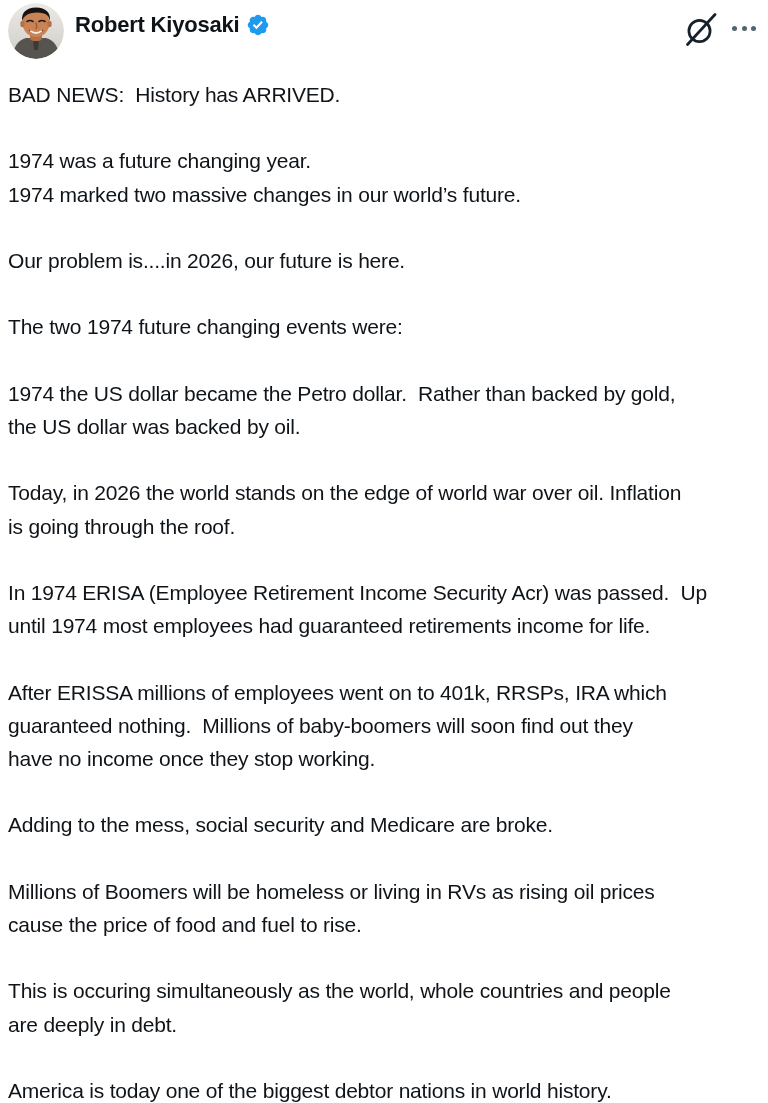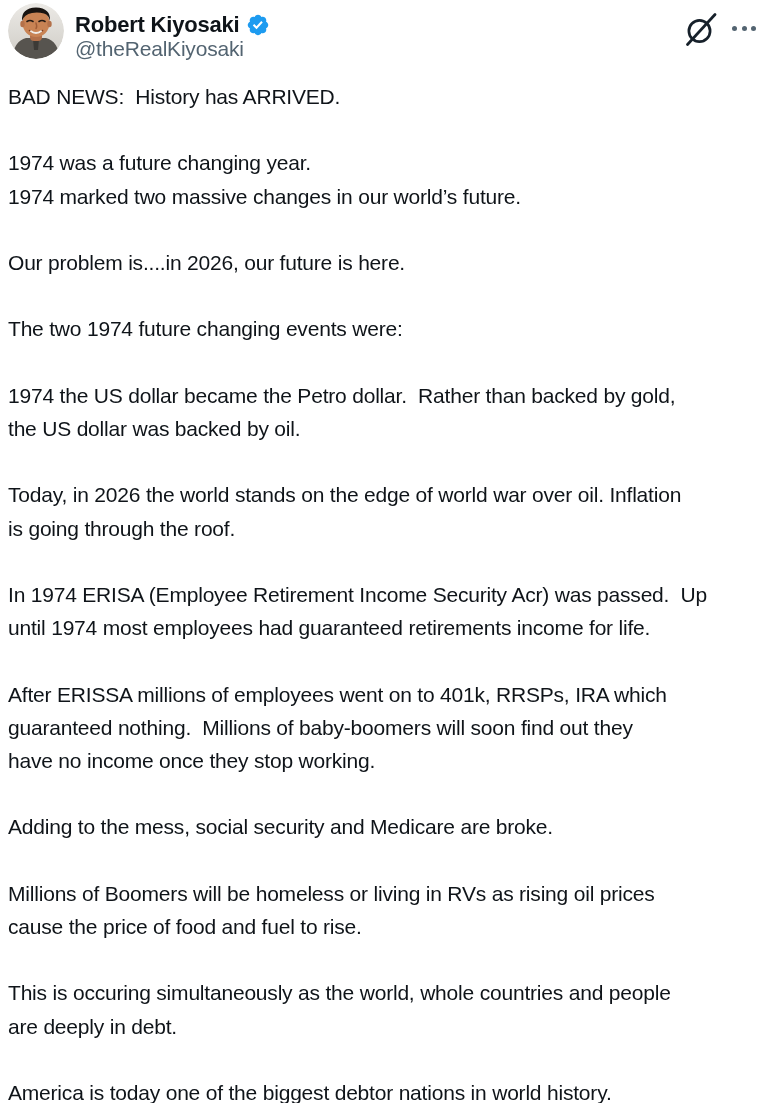--- a/index.html
+++ b/index.html
@@ -24,21 +24,21 @@
     width: 56px; height: 56px;
     border-radius: 50%;
     overflow: hidden;
     flex: 0 0 56px;
     cursor: pointer;
   }
   .name-block {
     margin-left: 11px;
     padding-top: 9px;
     display: flex;
-    flex-direction: column;
+    flex-direction: row;
   }
   .name-row { display: flex; align-items: center; gap: 6px; }
   .display-name {
     font-size: 22px;
     font-weight: bold;
     line-height: 25px;
     color: #0f1419;
     letter-spacing: -0.2px;
     cursor: pointer;
   }
@@ -122,21 +122,20 @@
         </svg>
       </div>
 
       <div class="name-block">
         <div class="name-row">
           <span class="display-name">Robert Kiyosaki</span>
           <svg width="24" height="24" viewBox="0 0 24 24">
             <path fill="#1d9bf0" fill-rule="evenodd" d="M22.25 12c0-1.43-.88-2.67-2.19-3.34.46-1.39.2-2.9-.81-3.91s-2.52-1.27-3.91-.81c-.66-1.31-1.91-2.19-3.34-2.19s-2.67.88-3.33 2.19c-1.4-.46-2.91-.2-3.92.81s-1.26 2.52-.8 3.91c-1.31.67-2.2 1.91-2.2 3.34s.89 2.67 2.2 3.34c-.46 1.39-.21 2.9.8 3.91s2.52 1.26 3.91.81c.67 1.31 1.91 2.19 3.34 2.19s2.68-.88 3.34-2.19c1.39.45 2.9.2 3.91-.81s1.27-2.52.81-3.91c1.31-.67 2.19-1.91 2.19-3.34zm-11.71 4.2L6.8 12.46l1.41-1.42 2.26 2.26 4.8-5.23 1.47 1.36-6.2 6.77z"></path>
           </svg>
         </div>
-        <span class="handle">@theRealKiyosaki</span>
       </div>
 
       <div class="header-actions">
         <button class="grok-btn" title="">
           <svg width="32" height="34" viewBox="0 0 32 34">
             <circle cx="14.5" cy="19" r="10.6" fill="none" stroke="#16202a" stroke-width="2.7"></circle>
             <line x1="2.5" y1="32.5" x2="30" y2="2.5" stroke="#16202a" stroke-width="2.7" stroke-linecap="round"></line>
           </svg>
         </button>
         <button class="more-btn" title="">

